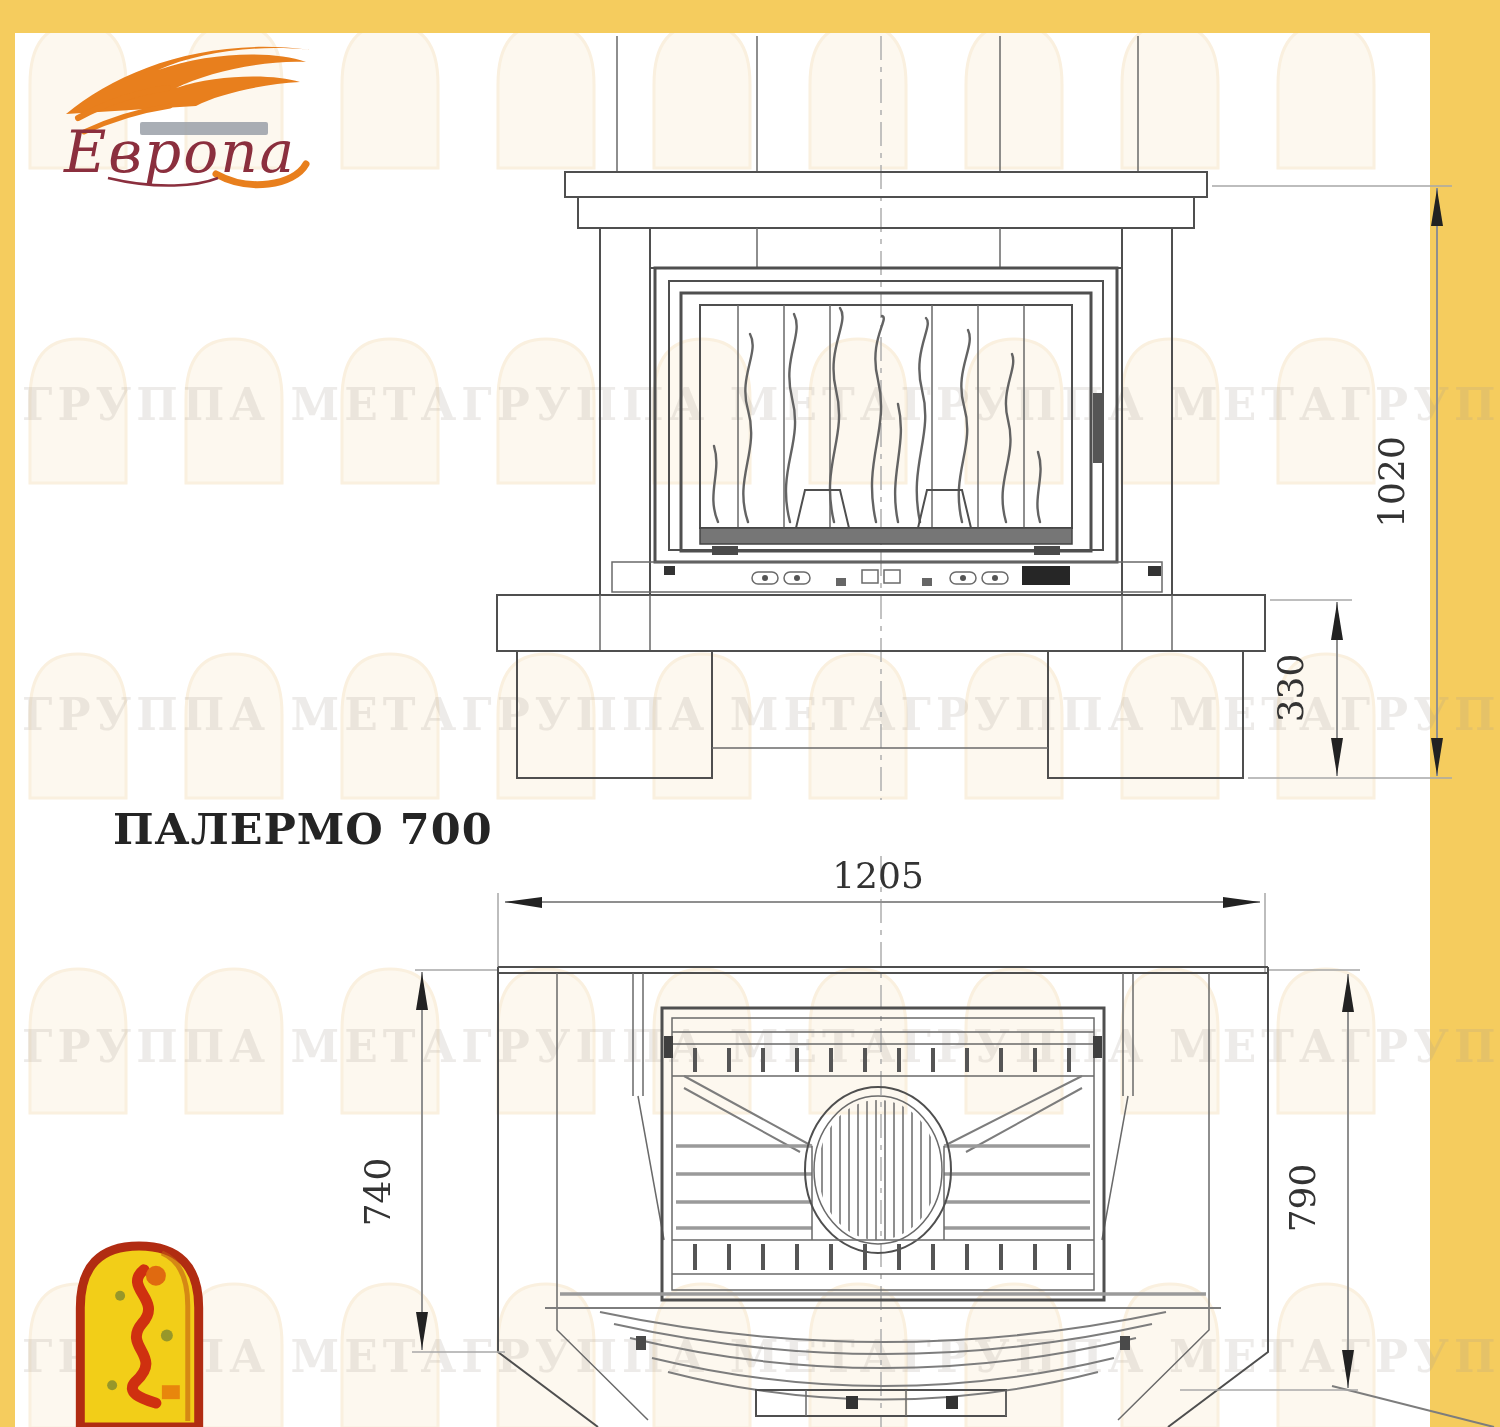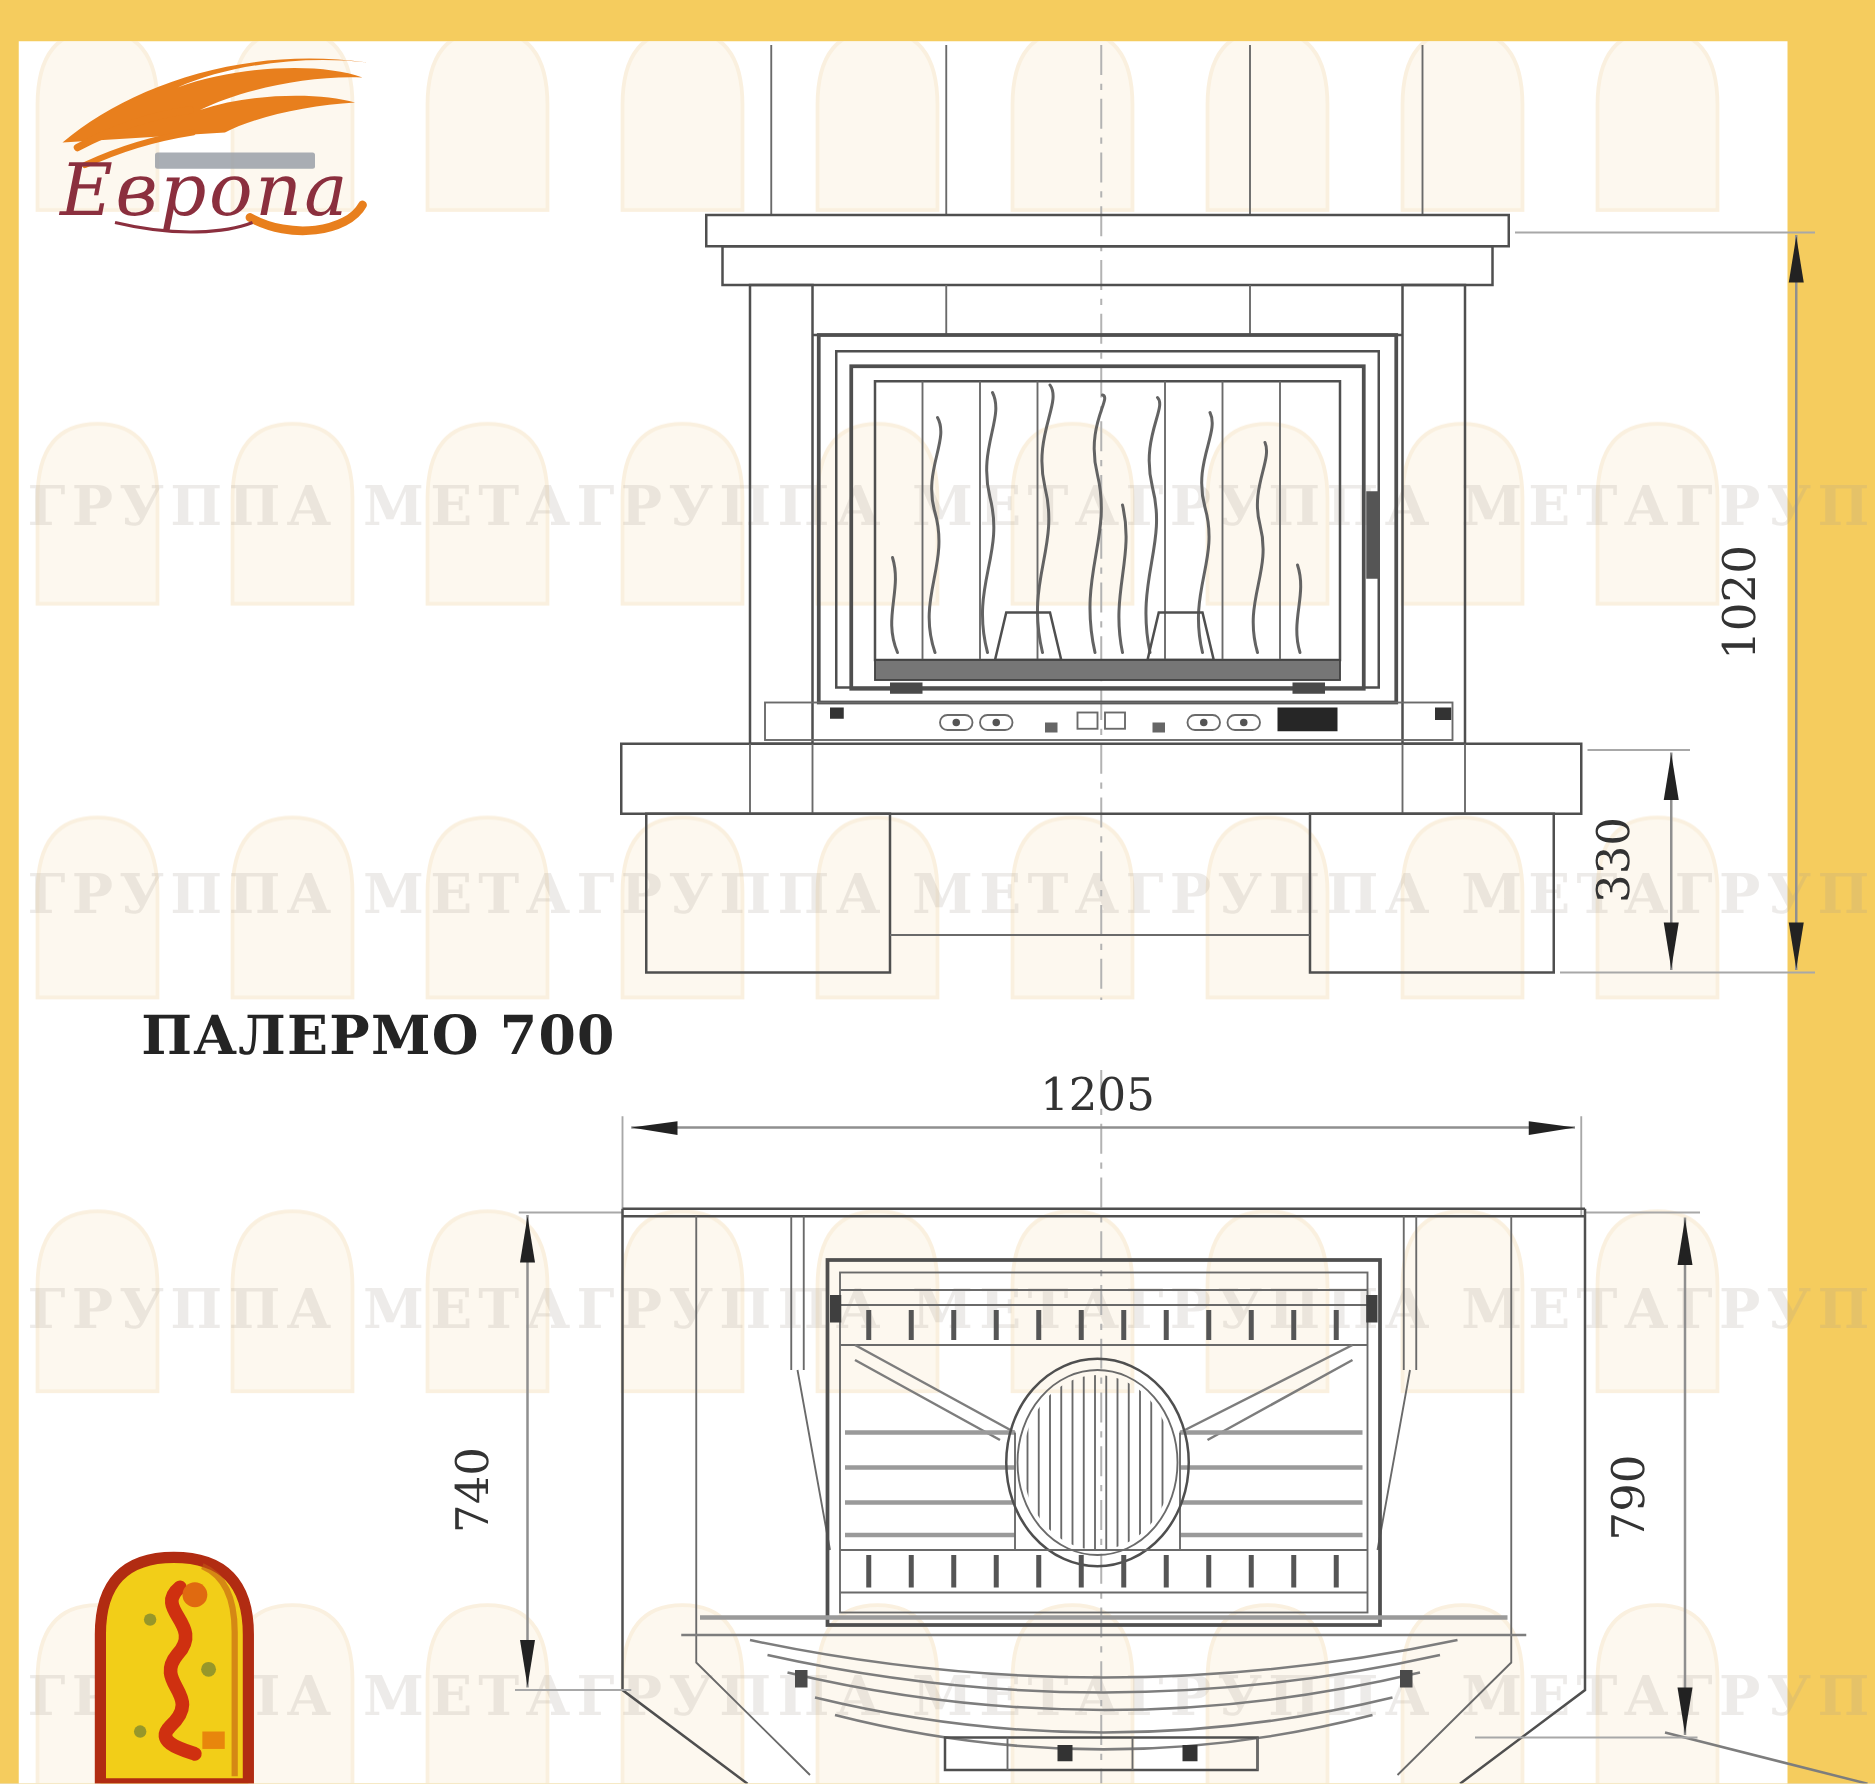--- a/index.html
+++ b/index.html
@@ -32,21 +32,21 @@
   .flame{stroke:#636363;fill:none;stroke-width:2.4;stroke-linecap:round;}
   .tick{stroke:#555;fill:none;stroke-width:4;}
   .wm-text{font-family:"DejaVu Serif","Liberation Serif",serif;font-weight:bold;font-size:44px;
            fill:var(--watermark-text);opacity:0.20;letter-spacing:5px;}
   .title{
     position:absolute;left:113px;top:804px;
     font-weight:bold;font-size:43px;letter-spacing:1px;color:#242424;
     font-family:"DejaVu Serif","Liberation Serif",serif;
     text-align:right;
   }
-  .logo{position:absolute;left:32px;top:22px;width:272px;height:172px;}
+  .logo{position:absolute;left:48px;top:22px;width:272px;height:172px;}
   .logo-text{font-family:"DejaVu Serif","Liberation Serif",serif;font-style:italic;font-size:58px;
              fill:var(--logo-maroon);letter-spacing:2px;}
   .emblem{position:absolute;left:72px;top:1236px;width:136px;height:191px;}
 </style>
 </head>
 <body>
 
 <div class="frame">
   <div class="paper"></div>
 

